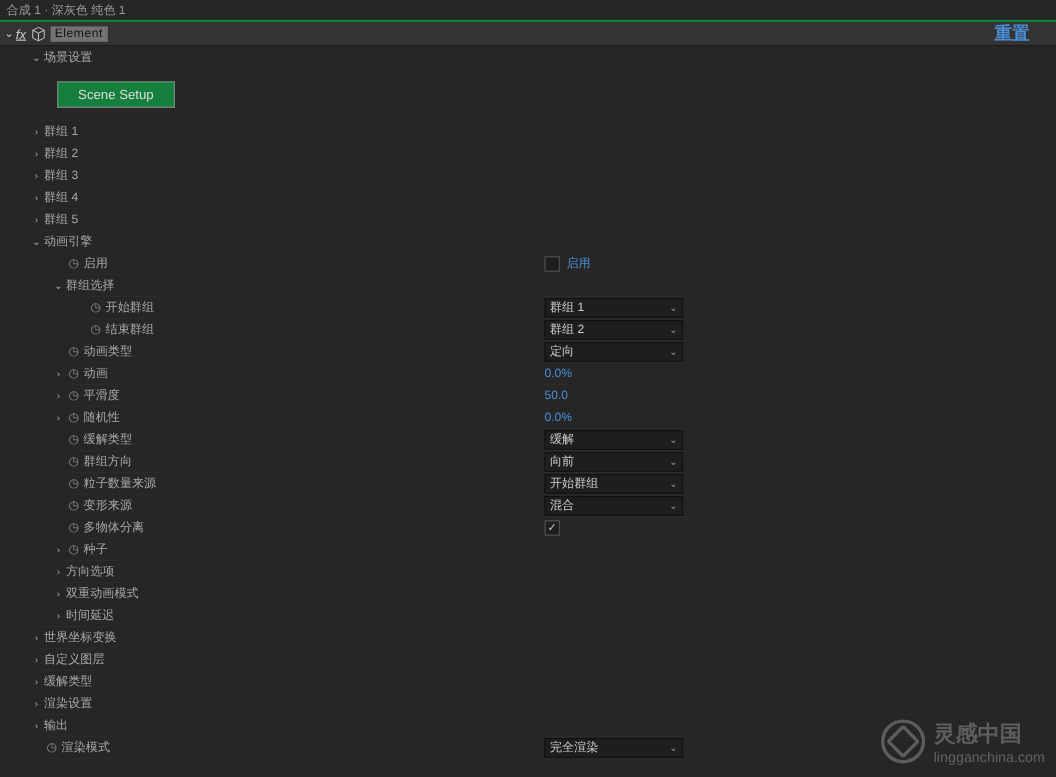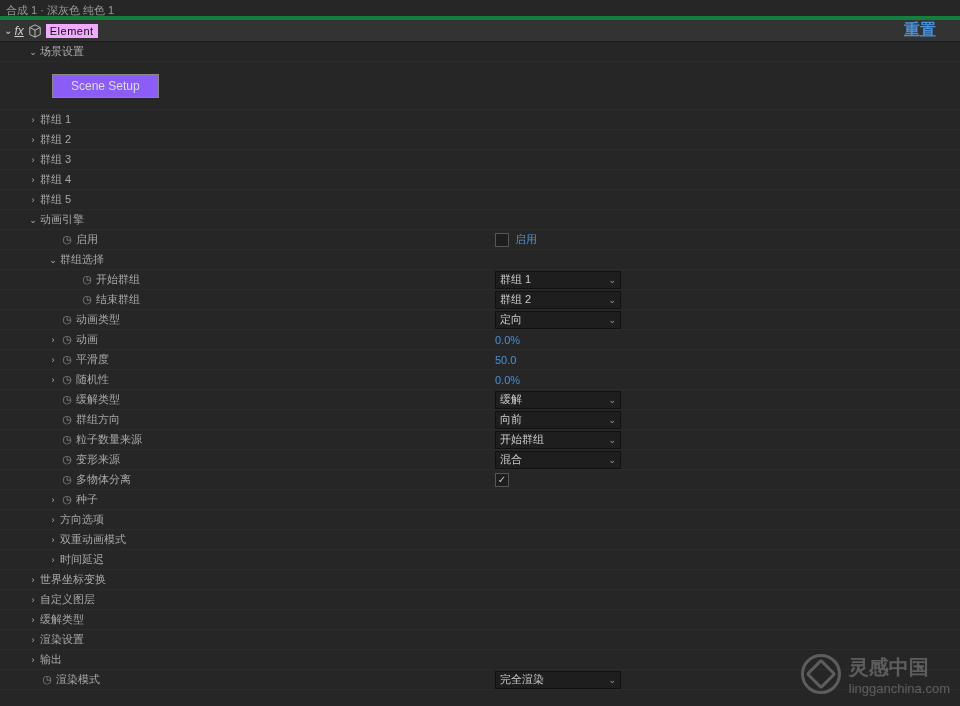--- a/index.html
+++ b/index.html
@@ -1,42 +1,42 @@
 <!DOCTYPE html>
 <html><head>
 <meta charset="utf-8">
 <style>
 * { margin:0; padding:0; box-sizing:border-box; font-family:"Microsoft YaHei",Arial,sans-serif; }
 body { background:#262626; color:#a8a8a8; font-size:12px; width:960px; height:706px; overflow:hidden; position:relative; }
-.titlebar { height:20px; line-height:20px; padding:0 6px; font-size:11px; color:#999; background:#262626; border-bottom:4px solid #15803d; }
+.titlebar { height:20px; line-height:20px; padding:0 6px; font-size:11px; color:#999; background:#262626; border-bottom:2px solid #15803d; }
 .fxbar { height:22px; display:flex; align-items:center; background:#333; border-bottom:1px solid #1a1a1a; padding:0 4px; }
 .fxbar .arrw { font-size:10px; color:#ccc; margin-right:2px; }
 .fxbar .fxicon { font-style:italic; font-size:12px; color:#ccc; margin-right:4px;text-decoration:underline; }
 .fxbar .cube { width:14px; height:14px; margin-right:4px; display:flex; align-items:center; justify-content:center; }
 .fxbar .cube svg { width:14px; height:14px; }
-.fxbar .effname { background:#f0abfc; color:#111; padding:0 4px; height:14px; line-height:14px; font-size:11px; letter-spacing:0.5px; }
+.fxbar .effname { background:#737373; color:#111; padding:0 4px; height:14px; line-height:14px; font-size:11px; letter-spacing:0.5px; }
 .fxbar .spacer { flex:1; }
 .fxbar .reset { color:#4a90d9; font-size:16px; cursor:pointer; margin-right:20px;font-weight:bold; }
 .rows { background:#262626; }
 .row { height:20px; display:flex; align-items:center; border-bottom:1px solid #2b2b2b; }
 .row.l0 .lbl { padding-left:28px; }
 .row.l1 .lbl { padding-left:48px; }
 .row.l2 .lbl { padding-left:68px; }
 .lbl { flex:0 0 495px; display:flex; align-items:center; height:100%; color:#a8a8a8; font-size:11px; }
 .lbl .tw { width:10px; font-size:9px; color:#b0b0b0; display:inline-block; text-align:center; margin-right:2px; cursor:pointer; }
 .lbl .sw { width:14px; font-size:11px; color:#888; display:inline-block; text-align:center; margin-right:2px; cursor:pointer; }
 .val { flex:1; display:flex; align-items:center; height:100%; color:#4a90d9; font-size:11px; }
 .val .num { color:#4a90d9; cursor:ew-resize; }
 .dd { background:#1e1e1e; border:1px solid #111; height:18px; width:126px; display:flex; align-items:center; padding:0 4px; color:#ccc; font-size:11px; justify-content:space-between; cursor:pointer; }
 .dd .ddtxt { flex:1; }
 .dd .ddarr { font-size:9px; color:#999; }
 .chk { width:14px; height:14px; background:#1e1e1e; border:1px solid #555; display:flex; align-items:center; justify-content:center; font-size:10px; cursor:pointer; }
 .chk.checked::after { content:"✓"; color:#ccc; }
 .btnrow { height:48px; display:flex; align-items:center; padding-left:52px; border-bottom:1px solid #2b2b2b; }
-.sbtn { background:#8b5cf6; border:1px solid #888; color:#ddd; font-size:12px; padding:4px 18px; cursor:pointer; }
+.sbtn { background:#15803d; border:1px solid #888; color:#ddd; font-size:12px; padding:4px 18px; cursor:pointer; }
 .chkrow { display:flex; align-items:center; gap:6px; }
 .watermark { position:absolute; right:10px; bottom:10px; opacity:0.25; pointer-events:none; display:flex; align-items:flex-start; gap:8px; }
 .watermark .wmlogo { width:40px; height:40px; border:3px solid #fff; border-radius:50%; display:flex; align-items:center; justify-content:center; }
 .watermark .wmlogo::after { content:""; width:16px; height:16px; border:3px solid #fff; border-radius:3px; transform:rotate(45deg); }
 .watermark .wmtxt { color:#fff; font-size:20px; font-weight:bold; }
 .watermark .wmsub { color:#fff; font-size:13px; display:block; }
 </style>
 </head>
 <body>
 

